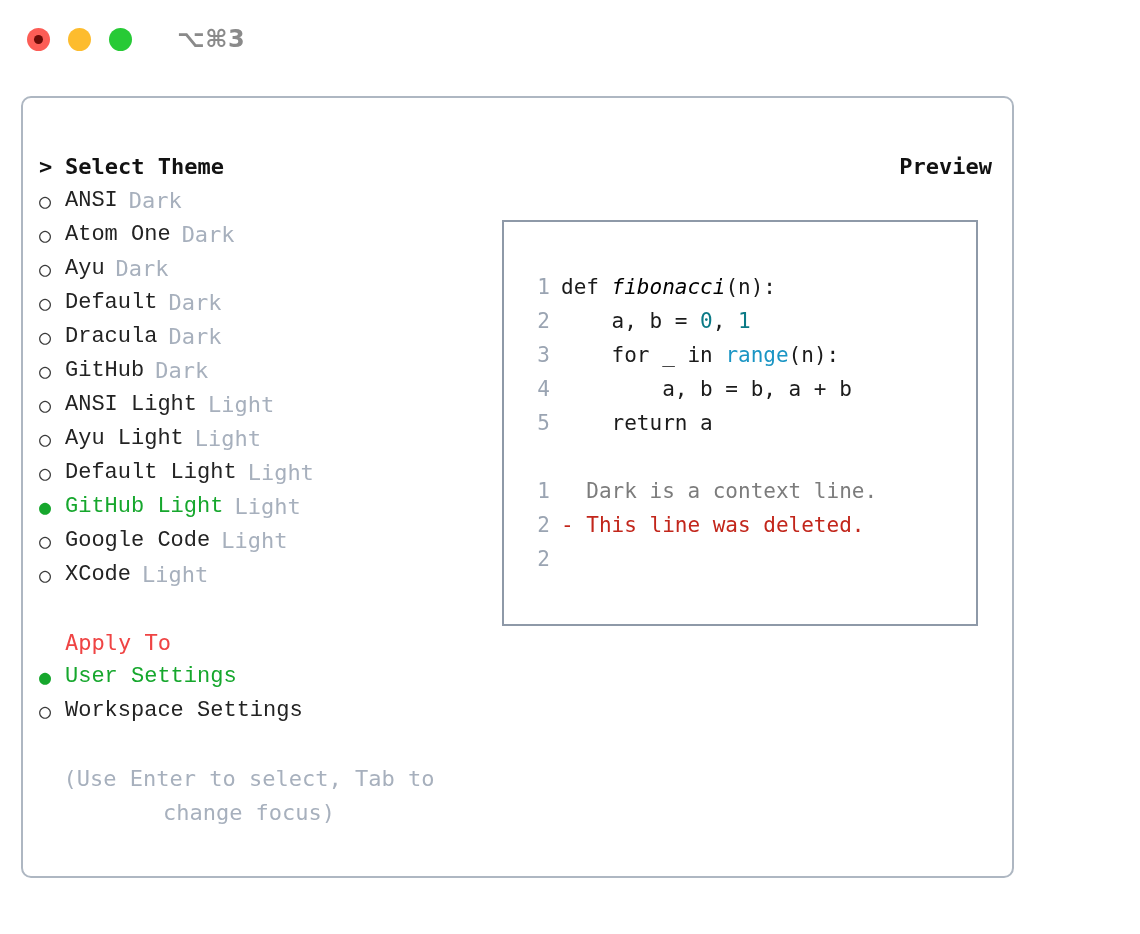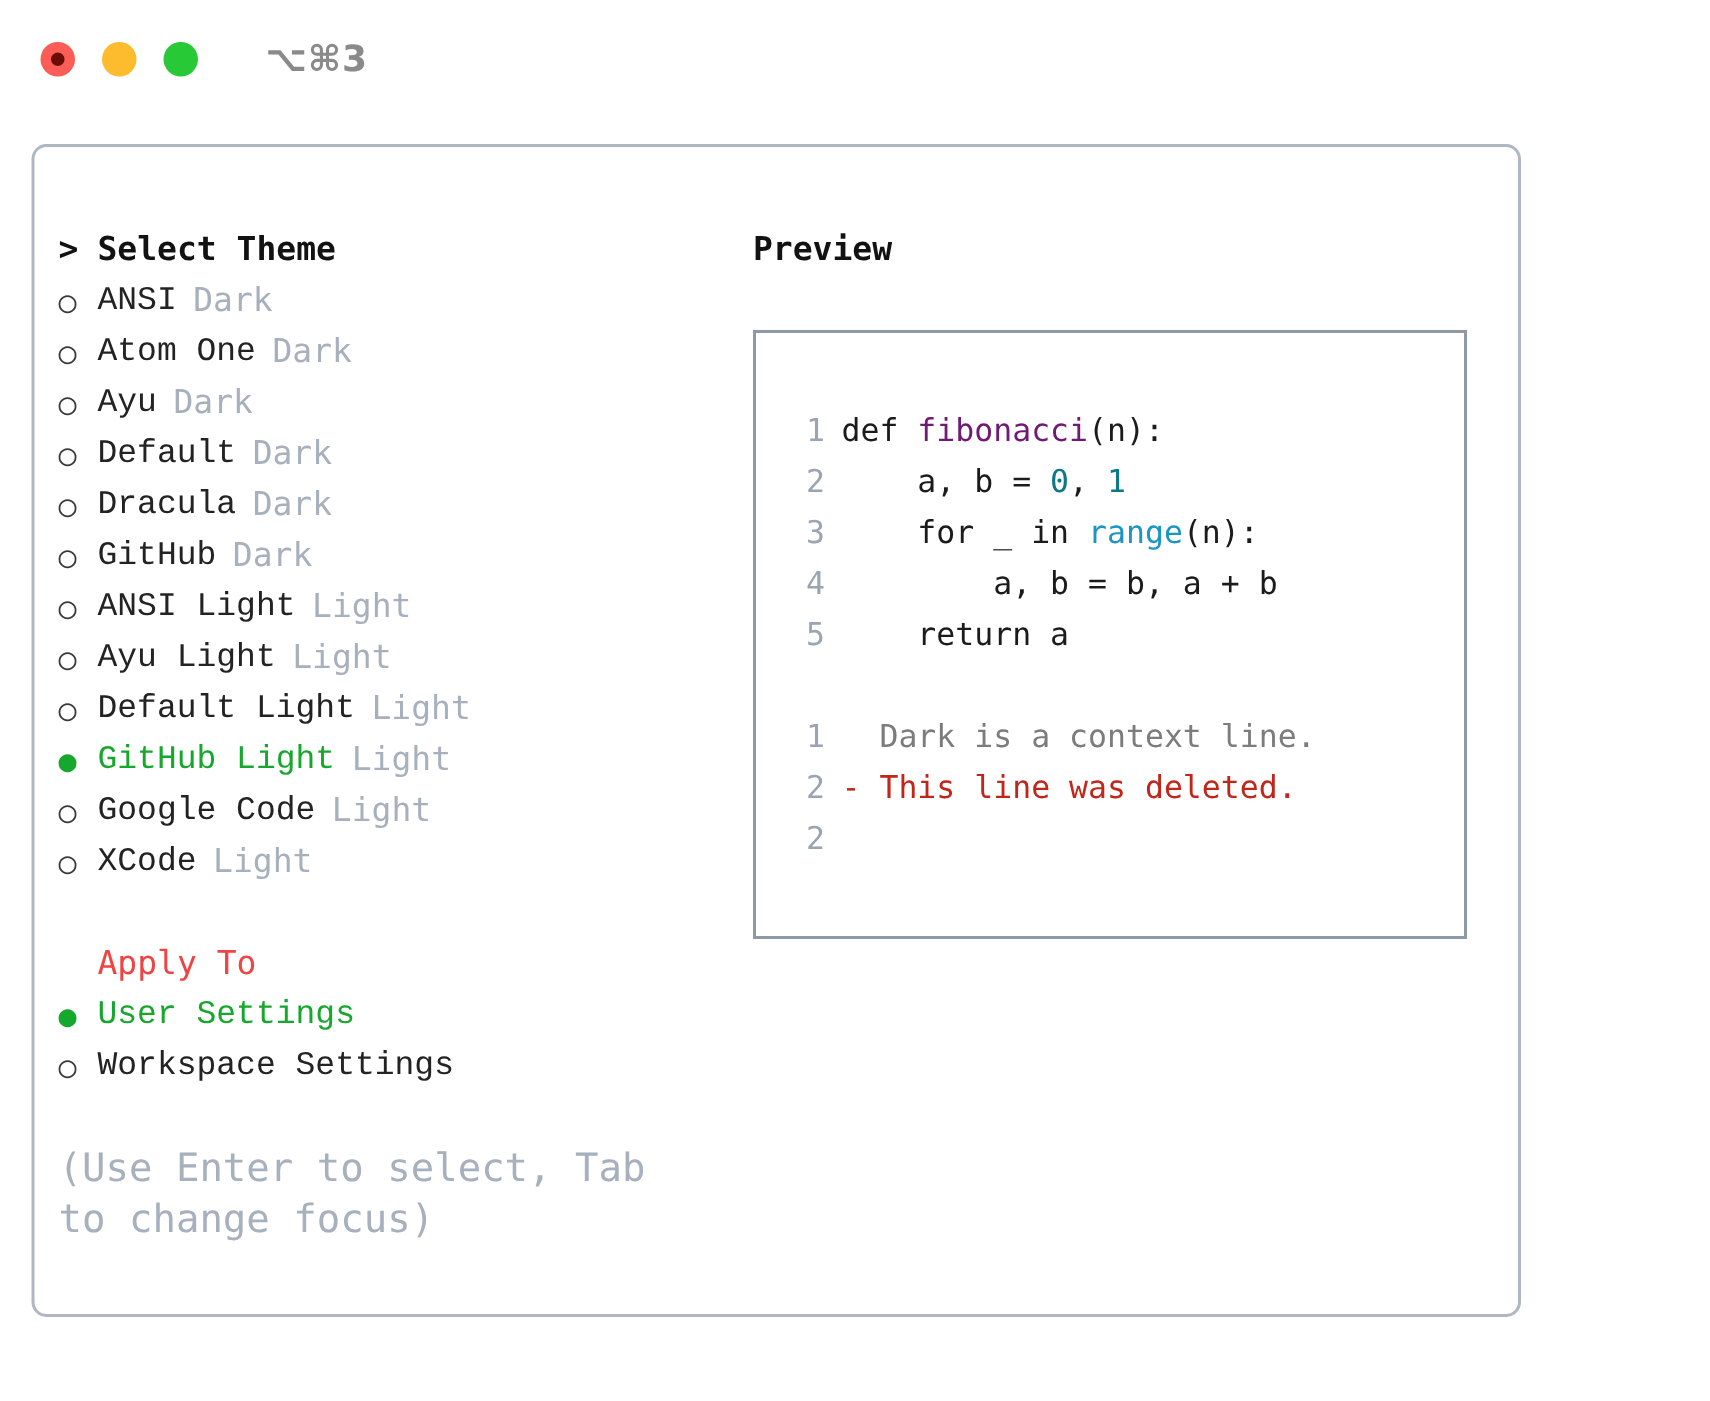--- a/index.html
+++ b/index.html
@@ -138,37 +138,39 @@
   .section-label {
     color: #ef4444;
     padding-left: 26px;
   }
 
   .hint {
     position: absolute;
     left: 16px;
     top: 664px;
     width: 420px;
-    font-size: 26px;
+    font-size: 22px;
     line-height: 34px;
     color: #a7b0bd;
+    text-align: center;
   }
 
   
   .right-col {
     position: absolute;
     left: 479px;
     top: 52px;
     width: 490px;
   }
   .preview-title {
     font-size: 22px;
     font-weight: 700;
     color: #121212;
     line-height: 34px;
+    text-align: right;
   }
   .code-box {
     margin-top: 36px;
     width: 476px;
     height: 406px;
     border: 2px solid #8e99a8;
     box-sizing: border-box;
     background: #ffffff;
     padding: 48px 0 0 0;
     overflow: hidden;
@@ -185,21 +187,21 @@
     color: #9aa4b2;
     width: 28px;
     text-align: right;
     flex: 0 0 28px;
     margin-right: 11px;
   }
   .code-text { color: #1b1b1b; }
   .code-blank { height: 34px; }
 
   .tok-def      { color: #1b1b1b; }
-  .tok-fn       { color: #701a75; }
+  .tok-fn       { color: #000000; font-style: italic; }
   .tok-num      { color: #0b7a86; }
   .tok-builtin  { color: #1a95c4; }
   .tok-punct    { color: #1b1b1b; }
 
   .diff-ctx { color: #7c7c7c; }
   .diff-del { color: #c2261b; text-align: right; }
   .diff-add { color: #14b514; }
 </style>
 </head>
 <body>

